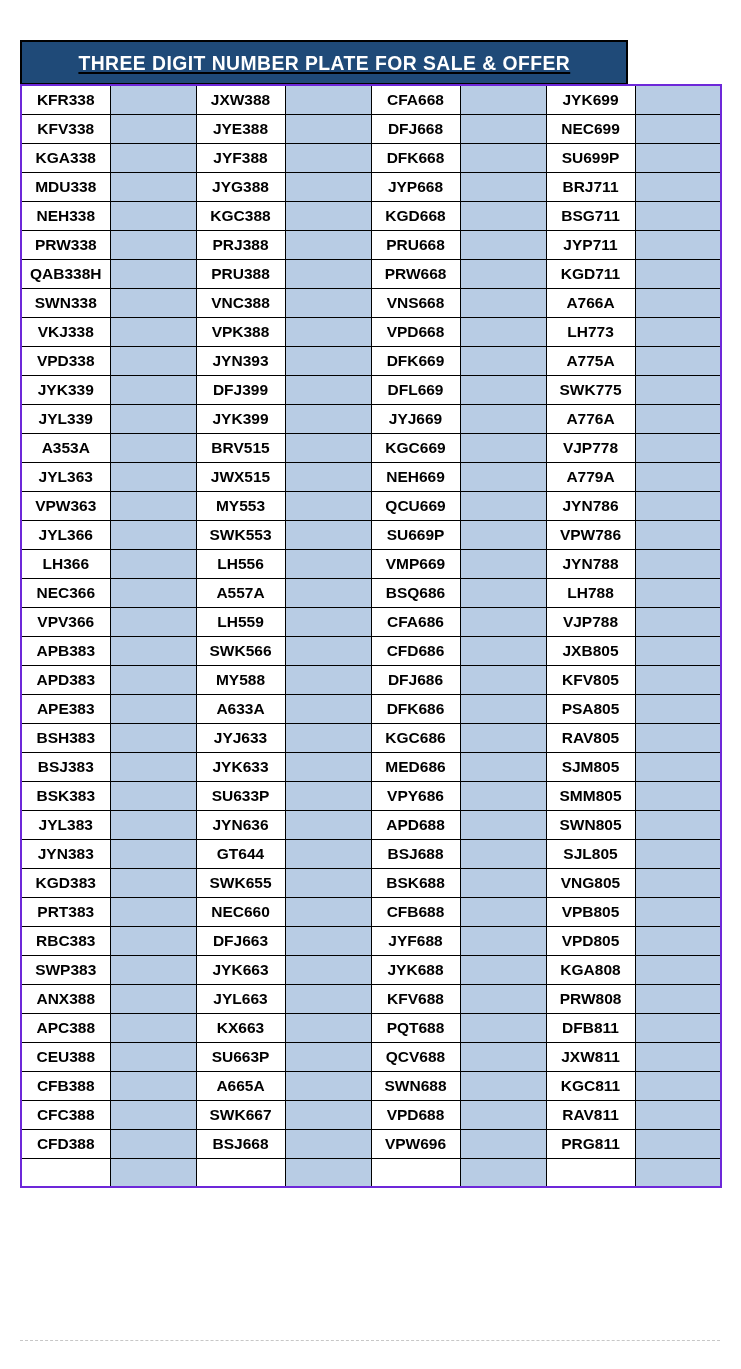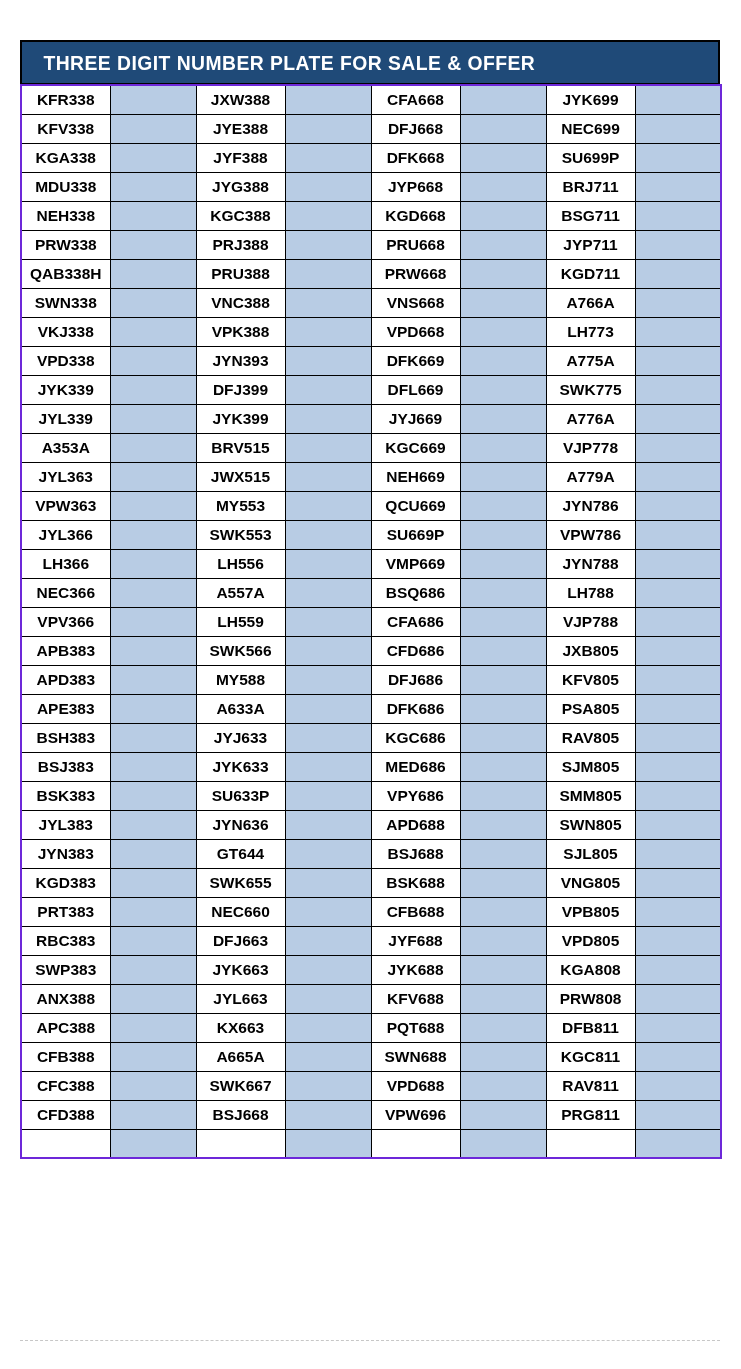--- a/index.html
+++ b/index.html
@@ -16,27 +16,29 @@
     overflow: hidden;
   }
   .np-table-wrap {
     position: absolute;
     left: 20px;
     top: 40px;
     width: 700px;
   }
   .np-header {
     box-sizing: border-box;
-    width: 700px;
+    width: 608px;
     height: 44px;
     background: var(--header-bg, #1F4A78);
     border: 2px solid #000;
     border-bottom-width: 1px;
     display: flex;
     align-items: center;
+    justify-content: center;
+    text-decoration: underline;
   }
   .np-header .title {
     color: var(--header-text, #ffffff);
     font-weight: 700;
     font-size: 21px;
     letter-spacing: 0.5px;
     white-space: nowrap;
     display: inline-block;
     transform: scaleX(0.92);
   }
@@ -404,20 +406,30 @@
             <td class="plate">APC388</td>
             <td class="offer"></td>
             <td class="plate">KX663</td>
             <td class="offer"></td>
             <td class="plate">PQT688</td>
             <td class="offer"></td>
             <td class="plate">DFB811</td>
             <td class="offer"></td>
           </tr>
           <tr>
+            <td class="plate">CEU388</td>
+            <td class="offer"></td>
+            <td class="plate">SU663P</td>
+            <td class="offer"></td>
+            <td class="plate">QCV688</td>
+            <td class="offer"></td>
+            <td class="plate">JXW811</td>
+            <td class="offer"></td>
+          </tr>
+          <tr>
             <td class="plate">CFB388</td>
             <td class="offer"></td>
             <td class="plate">A665A</td>
             <td class="offer"></td>
             <td class="plate">SWN688</td>
             <td class="offer"></td>
             <td class="plate">KGC811</td>
             <td class="offer"></td>
           </tr>
           <tr>

